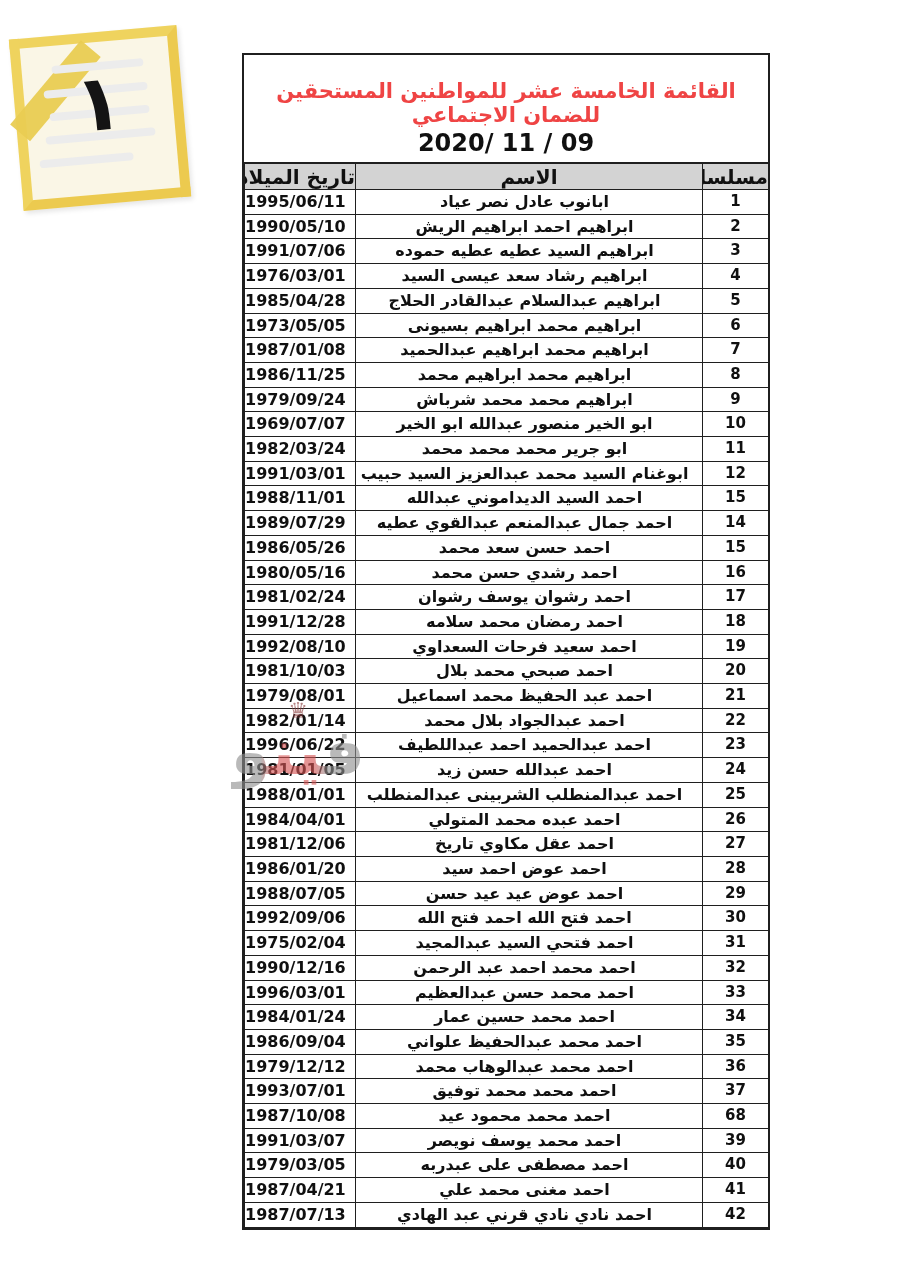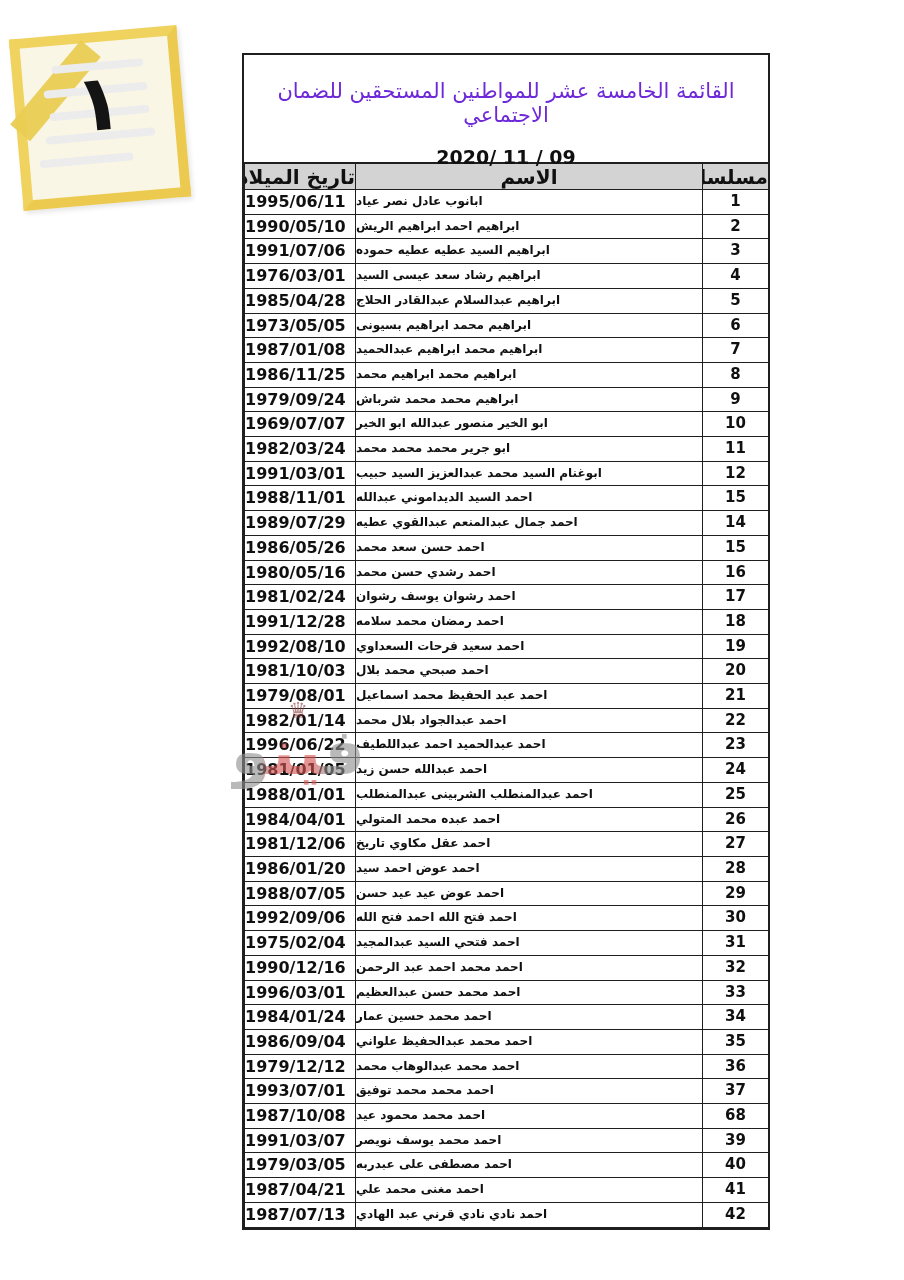--- a/index.html
+++ b/index.html
@@ -32,34 +32,34 @@
   }
   
   .doc-table{
     position:absolute;left:242px;top:53px;width:528px;
     border:2px solid #1f1f1f;box-sizing:border-box;background:#fff;
   }
   .title-cell{
     height:108px;border-bottom:1px solid #1f1f1f;box-sizing:border-box;
     text-align:center;direction:rtl;padding-top:24px;
   }
-  .title-ar{font-size:21px;font-weight:normal;color:#6d28d9;letter-spacing:0;}
-  .title-date{font-size:19px;font-weight:bold;color:#101010;direction:ltr;margin-top:19px;}
+  .title-ar{font-size:21px;font-weight:bold;color:#ef4444;letter-spacing:0;}
+  .title-date{font-size:24px;font-weight:bold;color:#101010;direction:ltr;margin-top:2px;}
   table{width:100%;border-collapse:collapse;table-layout:fixed;direction:rtl;}
   th,td{border:1px solid #1f1f1f;padding:0;overflow:hidden;white-space:nowrap;}
   th{
     background:#d3d3d3;height:25px;font-size:20px;font-weight:bold;color:#101010;
     text-align:center;
   }
   col.c-serial{width:66px;}
   col.c-name{width:347px;}
   col.c-bdate{width:111px;}
   td{height:23.7px;line-height:23.7px;font-weight:bold;color:#101010;}
   td.serial{text-align:center;font-size:15px;}
-  td.name{text-align:left;padding-right:9px;font-size:12px;}
+  td.name{text-align:center;padding-right:9px;font-size:16px;}
   td.birthdate{text-align:left;font-size:16px;direction:ltr;}
   
   .watermark{
     position:absolute;left:210px;top:702px;width:176px;height:100px;
     z-index:6;opacity:.62;text-align:center;direction:rtl;pointer-events:none;
   }
   .wm-word{
     font-size:64px;font-weight:bold;line-height:100px;color:#c05555;
     background:linear-gradient(to right,#8f8f8f 0%,#8f8f8f 22%,#d65454 30%,#d65454 62%,#8f8f8f 72%,#8f8f8f 100%);
     -webkit-background-clip:text;background-clip:text;text-decoration:underline;-webkit-text-fill-color:transparent;

